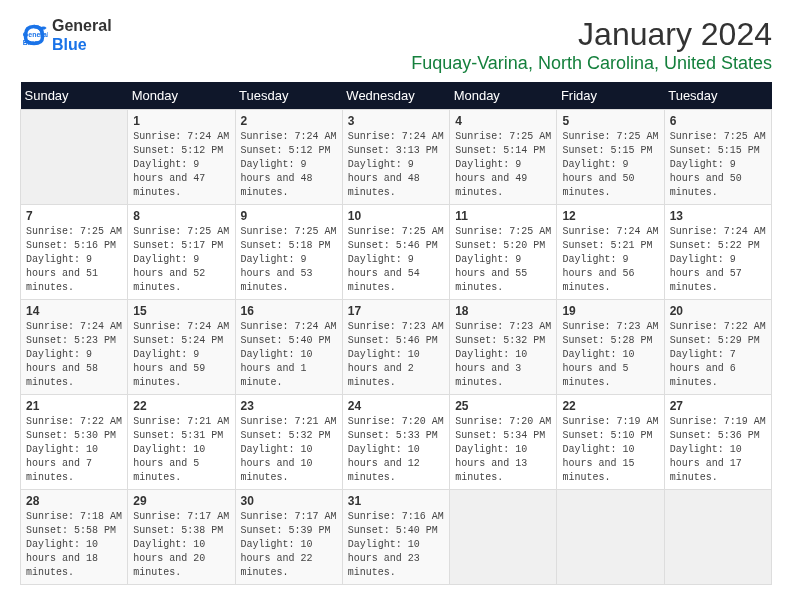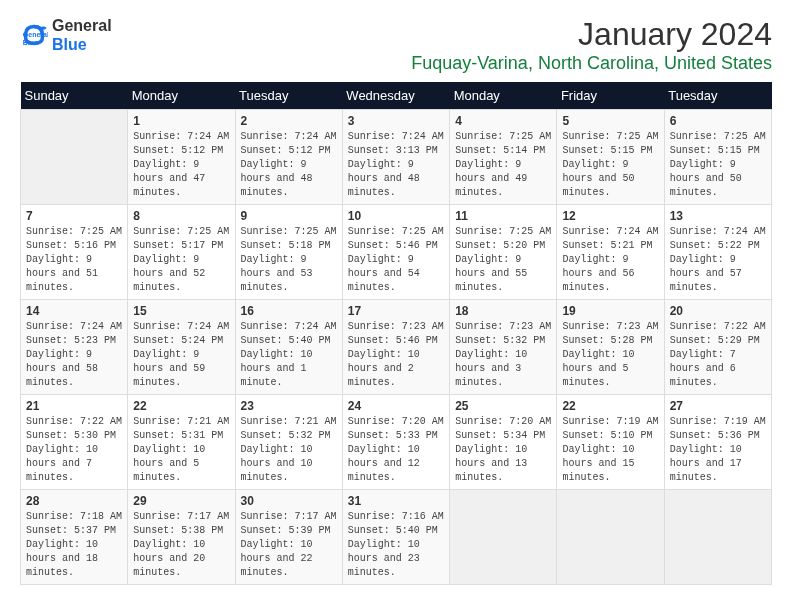--- a/index.html
+++ b/index.html
@@ -342,21 +342,21 @@
           <span>Sunset: 5:36 PM</span><br>
           <span>Daylight: 10 hours and 17 minutes.</span>
         </div>
       </td>
       </tr>
       <tr>
         <td>
         <span class="day-number">28</span>
         <div class="day-info">
           <span>Sunrise: 7:18 AM</span><br>
-          <span>Sunset: 5:37 PM</span><br>
+          <span>Sunset: 5:58 PM</span><br>
           <span>Daylight: 10 hours and 18 minutes.</span>
         </div>
       </td>
         <td>
         <span class="day-number">29</span>
         <div class="day-info">
           <span>Sunrise: 7:17 AM</span><br>
           <span>Sunset: 5:38 PM</span><br>
           <span>Daylight: 10 hours and 20 minutes.</span>
         </div>

